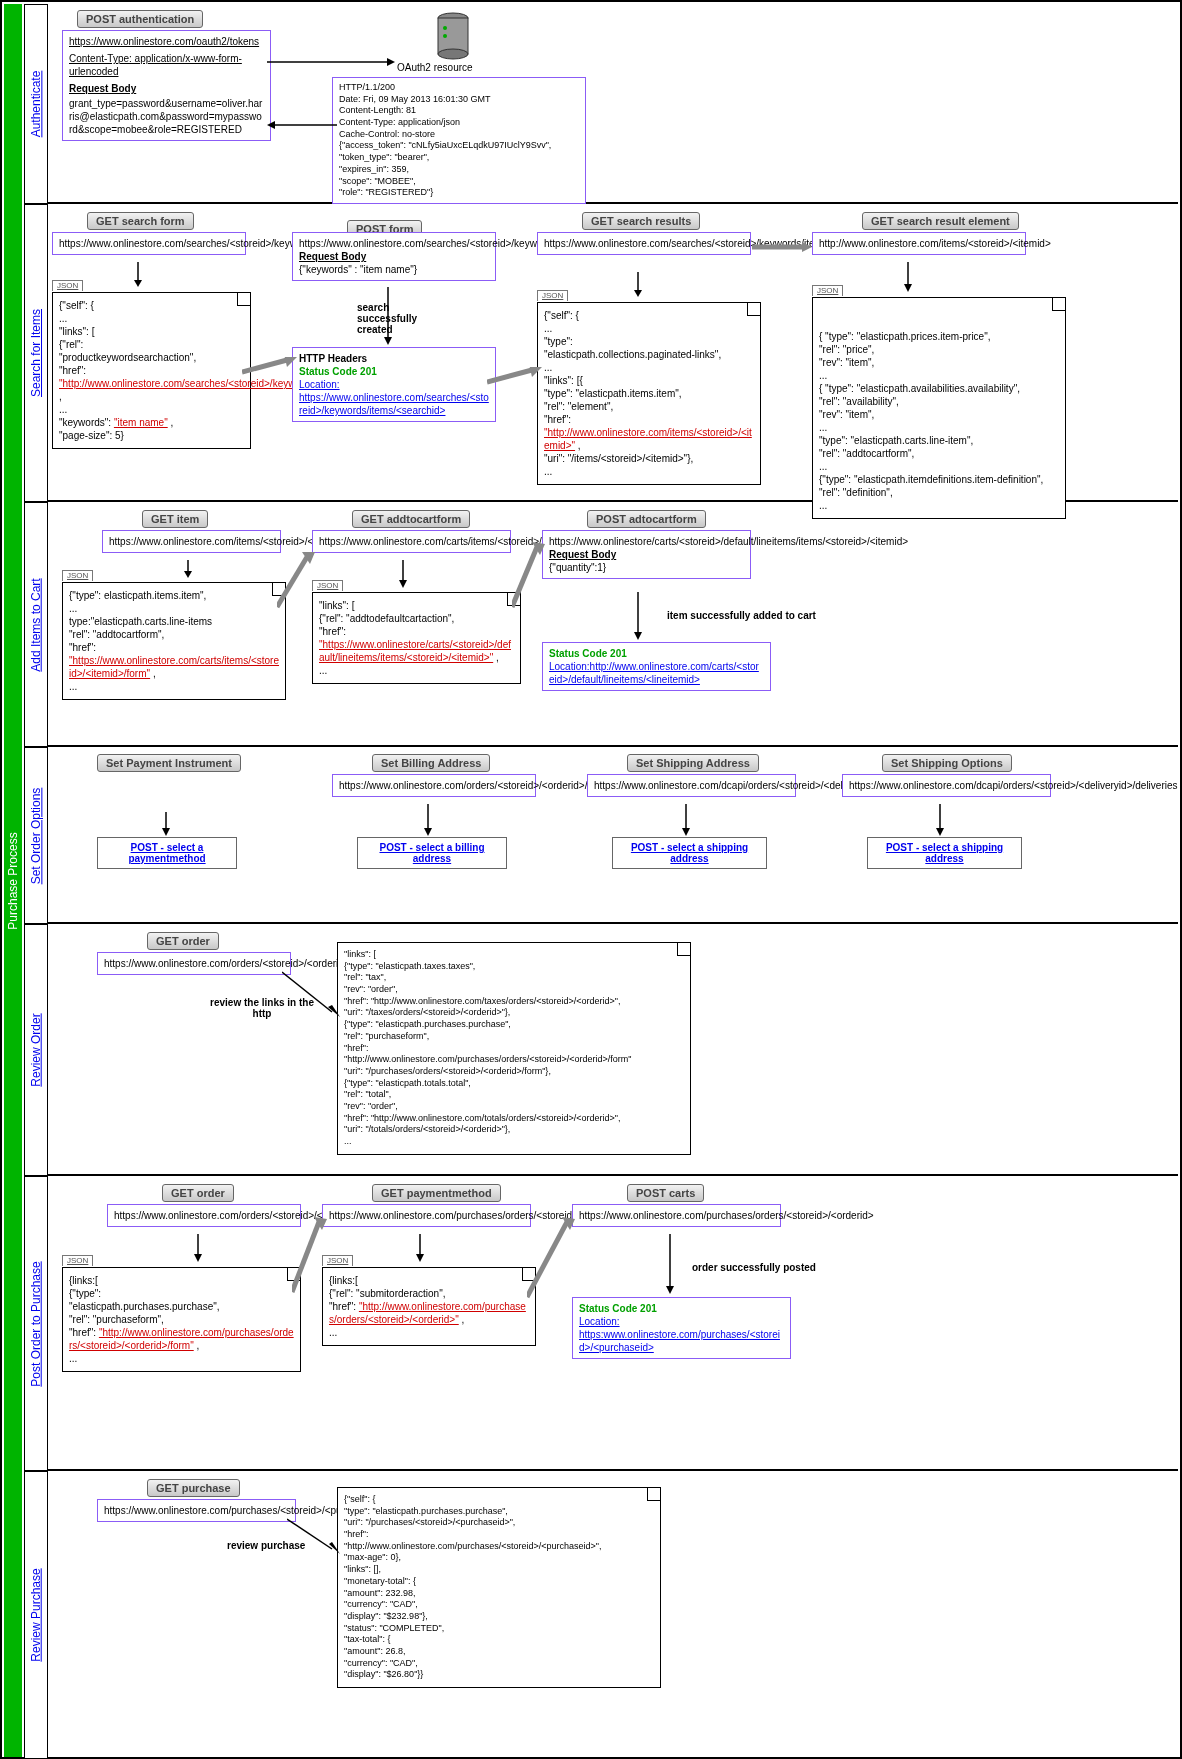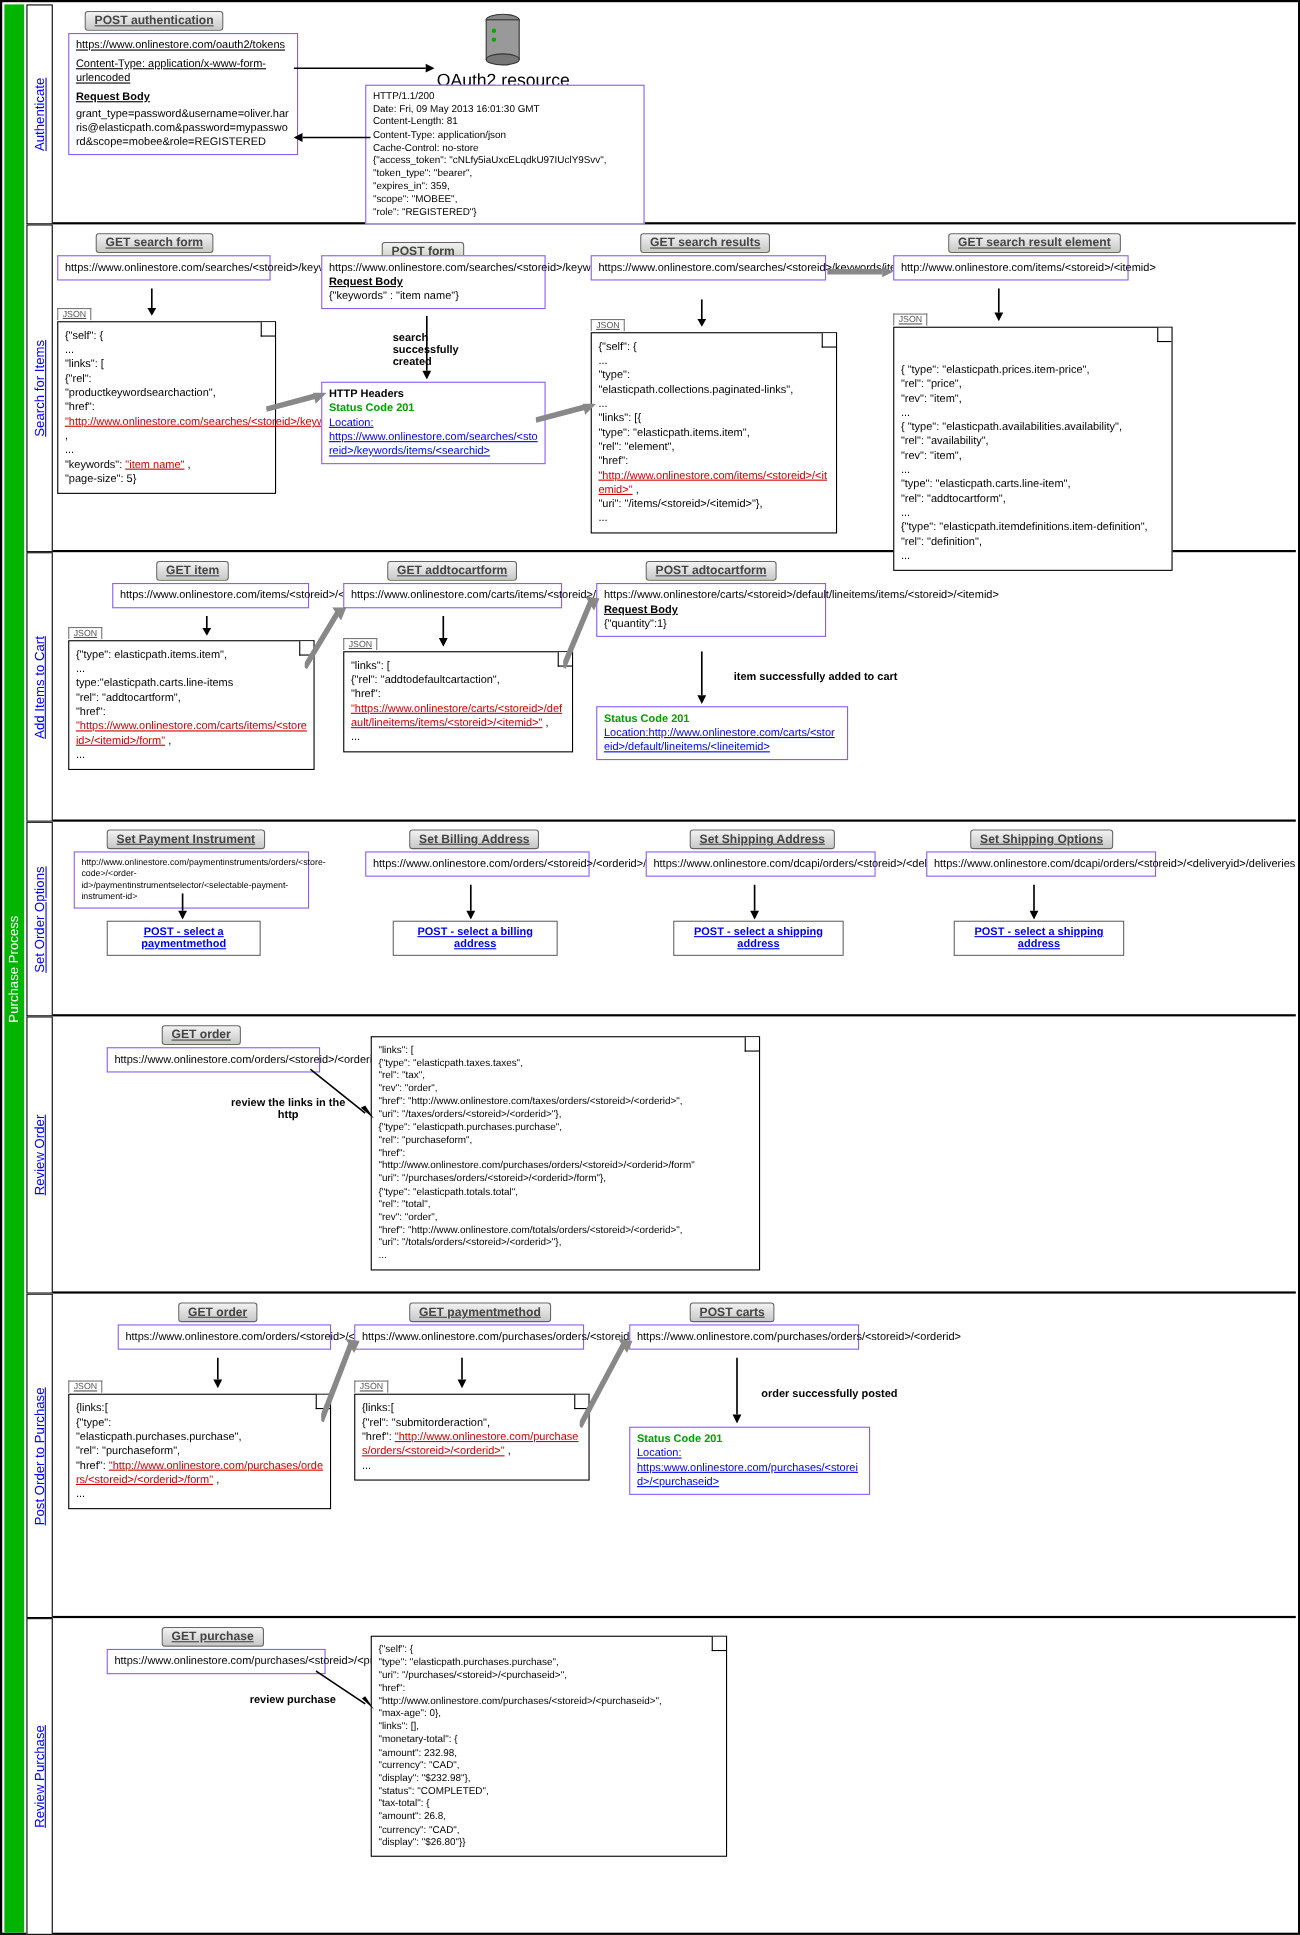--- a/index.html
+++ b/index.html
@@ -1,34 +1,34 @@
 <!DOCTYPE html>
 <html><head>
 <meta charset="utf-8">
 <style>
 body{font-family:Arial,Helvetica,sans-serif;font-size:10px;margin:0;background:#fff}
 .wrap{position:relative;width:1182px;height:1759px;border:2px solid #000;box-sizing:border-box}
 .green{position:absolute;left:2px;top:2px;width:18px;height:1753px;background:#00b400;color:#fff;display:flex;align-items:center;justify-content:center}
 .green span{transform:rotate(-90deg);white-space:nowrap;font-size:12px}
 .blue{position:absolute;left:22px;width:22px;background:#fff;border:1px solid #000;display:flex;align-items:center;justify-content:center}
 .blue a{transform:rotate(-90deg);white-space:nowrap;color:#0000EE;text-decoration:underline;font-size:12px}
-.btn{display:inline-block;background:linear-gradient(#f2f2f2,#c8c8c8);border:1px solid #666;border-radius:3px;padding:2px 8px;font-weight:bold;color:#444;text-decoration:underline;font-size:11px}
+.btn{display:inline-block;background:linear-gradient(#f2f2f2,#c8c8c8);border:1px solid #666;border-radius:3px;padding:2px 8px;font-weight:bold;color:#444;font-size:11px}
 .box{position:absolute;background:#fff;border:1px solid #8b5cf6;padding:4px 6px;font-size:10px;line-height:1.3}
 .note{position:absolute;background:#fff;border:1px solid #000;padding:6px;font-size:10px;line-height:1.3}
 .note:before{content:"";position:absolute;top:0;right:0;width:12px;height:12px;background:linear-gradient(135deg,#fff 50%,transparent 50%);border-left:1px solid #000;border-bottom:1px solid #000}
 .jsontab{position:absolute;top:-13px;left:-1px;font-size:8px;color:#555;border:1px solid #777;border-bottom:none;padding:0 4px;text-decoration:underline;background:#fff}
 .label{position:absolute;font-size:10px;font-weight:bold}
 .rbox{position:absolute;border:1px solid #666;background:#fff;padding:4px;text-align:center}
 .rbox a{color:#0000EE;text-decoration:underline;font-weight:bold}
 .u{text-decoration:underline}
 .red{color:#d00000}
 .grn{color:#00a000;font-weight:bold}
 .blu{color:#0000EE}
 .arr{position:absolute}
-.srv{position:absolute;text-align:center;font-size:16px}
+.srv{position:absolute;text-align:right;font-size:10px}
 hr.sep{position:absolute;left:46px;right:2px;border:none;border-top:2px solid #000;margin:0}
 </style>
 </head>
 <body>
 
 <div class="wrap">
 <div class="green">
       <span>Purchase Process</span>
     </div>
 
@@ -201,21 +201,20 @@
  <div class="u" style="font-weight:bold">Request Body</div>
  <div>{"quantity":1}</div>
 </div>
 <div class="label" style="left:665px;top:608px">item successfully added to cart</div>
 <div class="box" style="left:540px;top:640px;width:215px">
  <span class="grn">Status Code 201</span><br>
  <span class="blu u" style="word-break:break-all">Location:http://www.onlinestore.com/carts/&lt;storeid&gt;/default/lineitems/&lt;lineitemid&gt;</span>
 </div>
 
 <div class="btn" style="position:absolute;left:95px;top:752px">Set Payment Instrument</div>
-<div class="box" style="left:65px;top:772px;width:200px;font-size:8px">http://www.onlinestore.com/paymentinstruments/orders/&lt;store-code&gt;/&lt;order-id&gt;/paymentinstrumentselector/&lt;selectable-payment-instrument-id&gt;</div>
 <div class="rbox" style="left:95px;top:835px;width:130px"><a>POST - select a paymentmethod</a></div>
 
 <div class="btn" style="position:absolute;left:370px;top:752px">Set Billing Address</div>
 <div class="box" style="left:330px;top:772px;width:190px">https://www.onlinestore.com/orders/&lt;storeid&gt;/&lt;orderid&gt;/billinginfo</div>
 <div class="rbox" style="left:355px;top:835px;width:140px"><a>POST - select a billing address</a></div>
 
 <div class="btn" style="position:absolute;left:625px;top:752px">Set Shipping Address</div>
 <div class="box" style="left:585px;top:772px;width:195px">https://www.onlinestore.com/dcapi/orders/&lt;storeid&gt;/&lt;deliveryid&gt;/deliveries</div>
 <div class="rbox" style="left:610px;top:835px;width:145px"><a>POST - select a shipping address</a></div>
 

